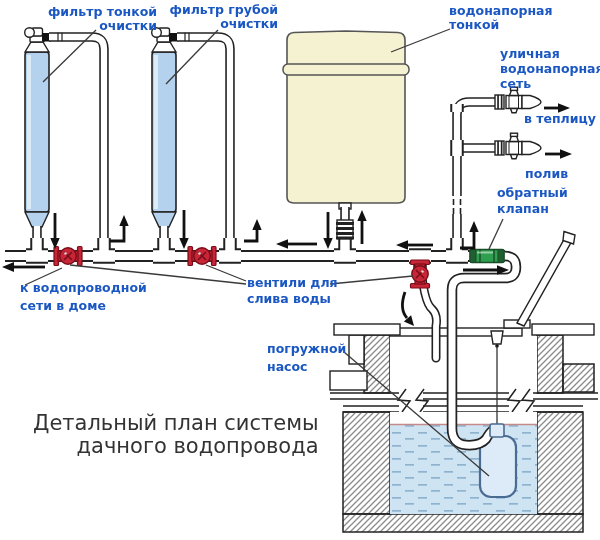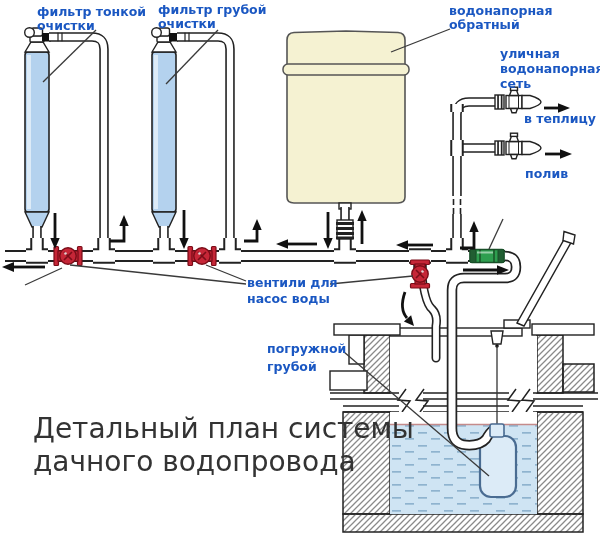--- a/index.html
+++ b/index.html
@@ -2,23 +2,23 @@
 <html style="--label-blue: #1a57c2; --title-gray: #333333; --filter-blue: #b4d2ee; --tank-cream: #f5f2d2; --water-blue: #cfe4f3; --valve-red: #c62637; --valve-green: #2e9e4f;"><head>
 <meta charset="utf-8">
 <style>
   html,body{margin:0;padding:0;background:#fff;}
   .stage{position:relative;width:600px;height:540px;background:#fff;overflow:hidden;
          font-family:"DejaVu Sans",sans-serif;}
   .stage svg{position:absolute;left:0;top:0;}
   .lbl{position:absolute;font-weight:700;font-size:12.5px;line-height:15.5px;
        color:var(--label-blue,#1a57c2);white-space:pre-line;}
   .lh14{line-height:14px;} .lh15{line-height:15px;} .lh16{line-height:16px;} .lh18{line-height:18px;}
-  .ra{width:120px;}
-  .title{position:absolute;font-weight:400;font-size:28px;line-height:33px;
-         color:var(--title-gray,#333);white-space:pre-line;}
+  .ra{text-align:right;width:120px;}
+  .title{position:absolute;font-weight:400;font-size:21px;line-height:23px;
+         color:var(--title-gray,#333);white-space:pre-line;text-align:right;}
   
   .pbM{stroke:#222;stroke-width:12;fill:none;stroke-linejoin:round;}
   .pwM{stroke:#fff;stroke-width:8;fill:none;stroke-linejoin:round;}
   .pb{stroke:#222;stroke-width:9.5;fill:none;stroke-linejoin:round;}
   .pw{stroke:#fff;stroke-width:6.3;fill:none;stroke-linejoin:round;}
   .pbU{stroke:#222;stroke-width:10.5;fill:none;stroke-linejoin:round;}
   .pwU{stroke:#fff;stroke-width:7;fill:none;stroke-linejoin:round;}
   .pbD{stroke:#222;stroke-width:9;fill:none;stroke-linecap:round;}
   .pwD{stroke:#fff;stroke-width:5.8;fill:none;stroke-linecap:round;}
   .sb{stroke:#222;stroke-width:15.5;fill:none;} .sw{stroke:#fff;stroke-width:11.5;fill:none;}
@@ -260,25 +260,29 @@
     <line class="ldr" x1="62" y1="268" x2="25" y2="285"></line>
     <line class="ldr" x1="344" y1="352" x2="489" y2="476"></line>
   </g>
 </svg>
 
 <div class="lbl ra lh14" style="left:37px;top:5px">фильтр тонкой
 очистки</div>
 <div class="lbl ra lh14" style="left:158px;top:3px">фильтр грубой
 очистки</div>
 <div class="lbl lh14" style="left:449px;top:4px">водонапорная
-обратный</div>
+тонкой</div>
 <div class="lbl lh15" style="left:500px;top:46px">уличная
 водонапорная
 сеть</div>
 <div class="lbl" style="left:524px;top:111px">в теплицу</div>
 <div class="lbl" style="left:525px;top:166px">полив</div>
+<div class="lbl lh16" style="left:497px;top:185px">обратный
+клапан</div>
 <div class="lbl lh16" style="left:247px;top:275px">вентили для
-насос воды</div>
+слива воды</div>
+<div class="lbl lh18" style="left:20px;top:279px">к водопроводной
+сети в доме</div>
 <div class="lbl lh18" style="left:267px;top:340px">погружной
-грубой</div>
+насос</div>
 <div class="title" style="left:33px;top:412px">Детальный план системы
 дачного водопровода</div>
 </div>
 
 </body></html>

